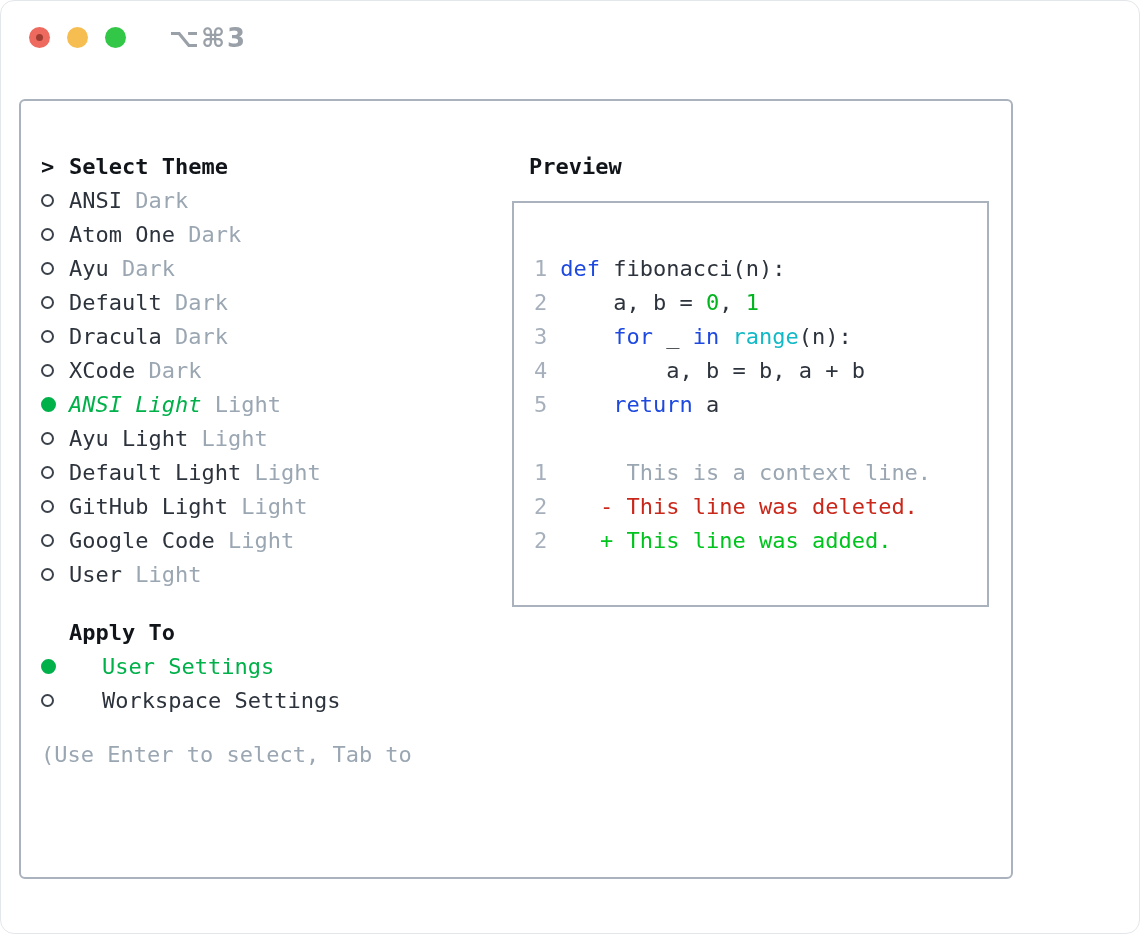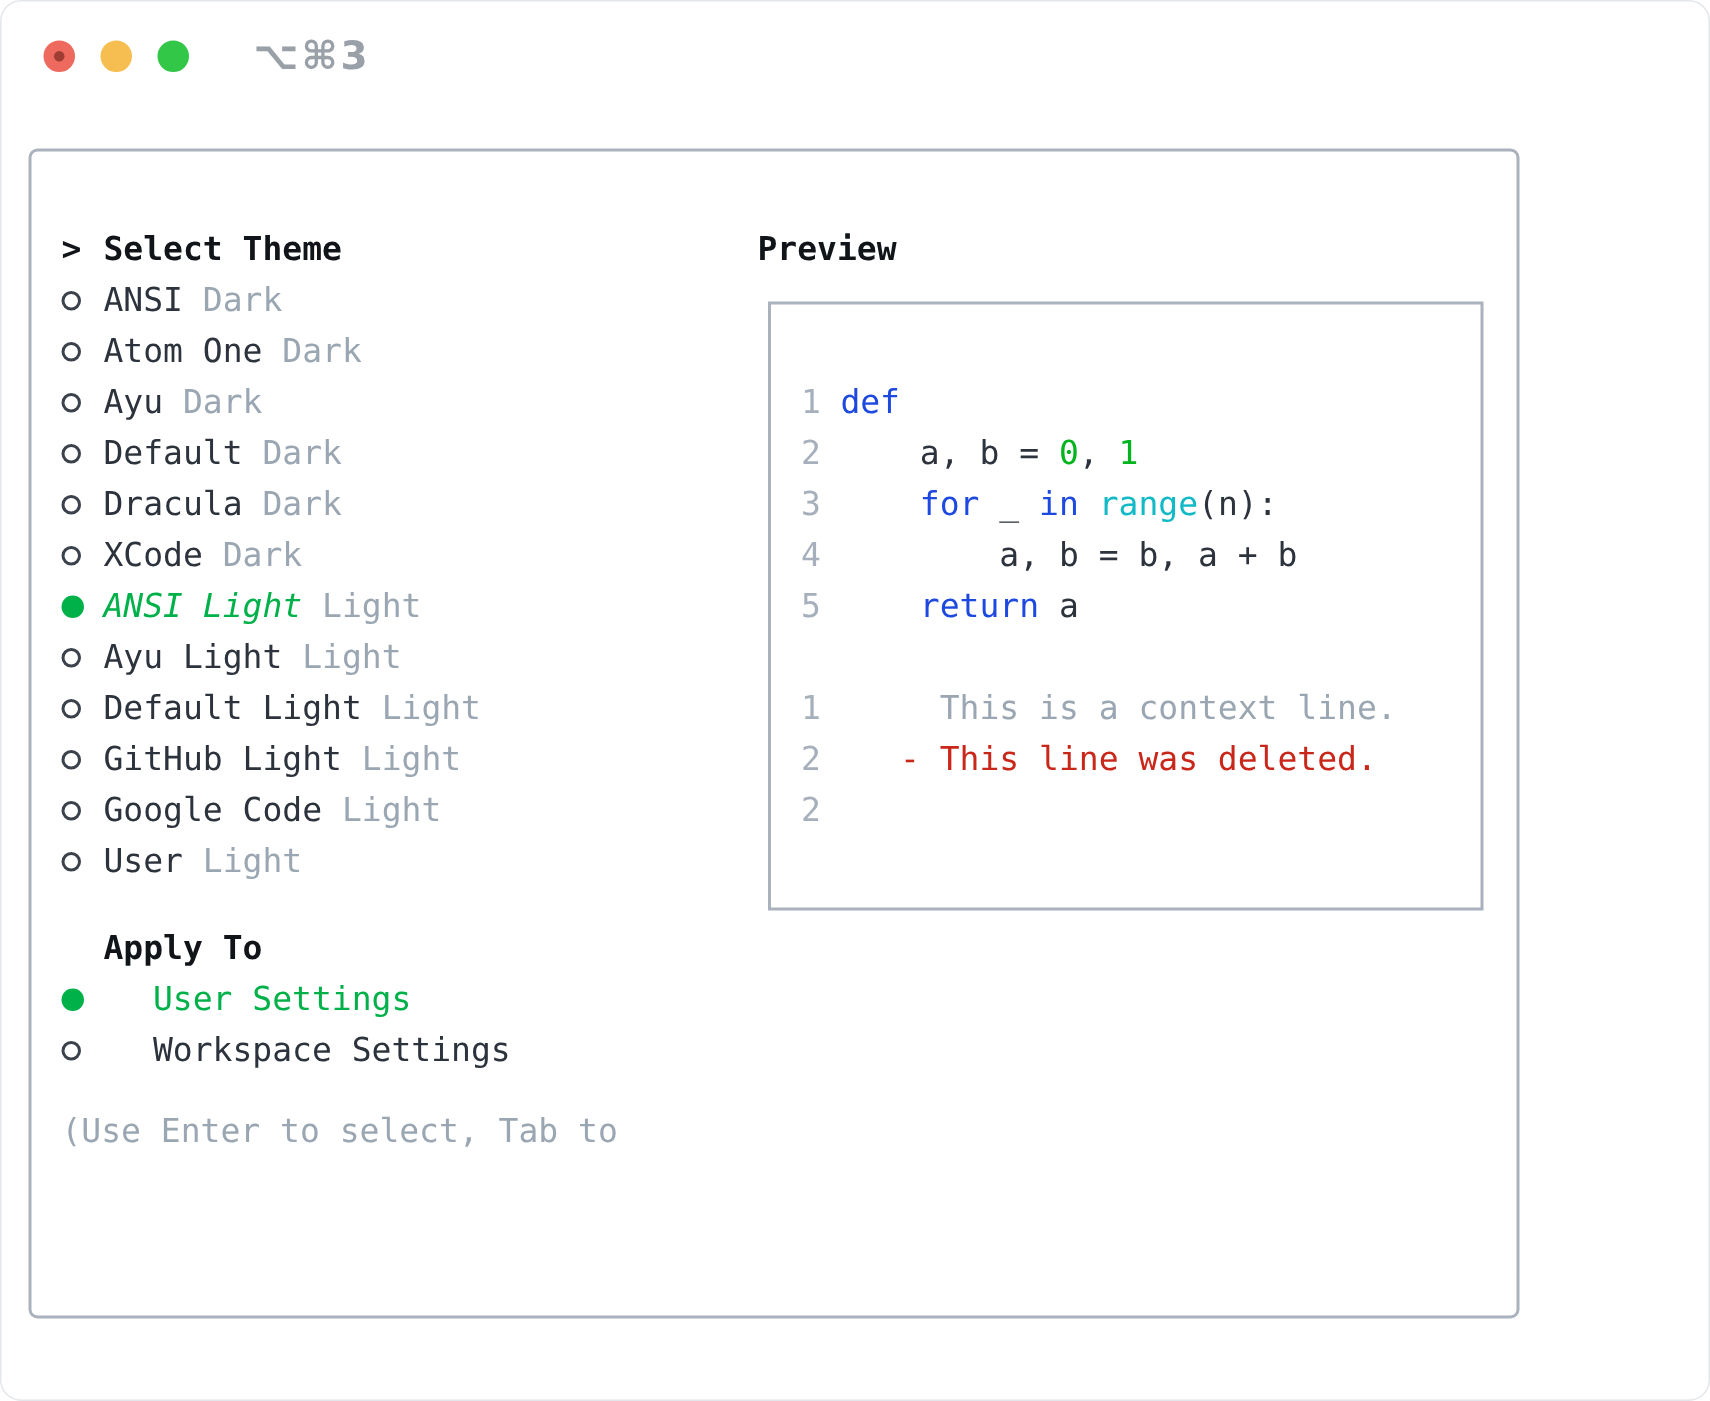--- a/index.html
+++ b/index.html
@@ -45,21 +45,21 @@
   .list-header{font-weight:700;color:var(--text-heading);}
   .t-name{color:var(--text-primary);}
   .theme-row.selected .t-name{color:var(--accent-green);font-style:italic;}
   .t-variant{color:var(--text-muted);}
   .apply-header{margin-top:24px;font-weight:700;color:var(--text-heading);}
   .apply-row .t-name{color:var(--text-primary);margin-left:33px;}
   .apply-row.selected .t-name{color:var(--accent-green);}
   .hint{margin-top:20px;color:var(--text-muted);}
 
   
-  .preview-header{font-weight:700;color:var(--text-heading);}
+  .preview-header{font-weight:700;color:var(--text-heading);margin-left:24px;}
   .preview-box{margin-top:18px;margin-left:7px;width:477px;height:406px;
                border:2px solid var(--border);box-sizing:border-box;
                padding:48px 0 0 20px;overflow:hidden;}
   .crow{height:34px;display:flex;align-items:center;font-size:22px;white-space:pre;}
   .lineno{display:inline-block;color:var(--line-number);min-width:13px;
           margin-right:13px;flex:none;}
   .tok-plain{color:var(--text-primary);}
   .tok-kw{color:var(--keyword-blue);}
   .tok-bi{color:var(--builtin-cyan);}
   .tok-num{color:var(--code-green);}
@@ -115,26 +115,26 @@
         </div>
 
       <div class="hint">
         <div class="row">(Use Enter to select, Tab to</div>
       </div>
     </div>
 
     <div class="col-right">
       <div class="row preview-header">Preview</div>
       <div class="preview-box" id="preview-box">
-          <div class="crow"><span class="lineno">1</span><span class="tok-kw">def</span></div>
+          <div class="crow"><span class="lineno">1</span><span class="tok-kw">def</span><span class="tok-plain"> fibonacci(n):</span></div>
           <div class="crow"><span class="lineno">2</span><span class="tok-plain">    a, b = </span><span class="tok-num">0</span><span class="tok-plain">, </span><span class="tok-num">1</span></div>
           <div class="crow"><span class="lineno">3</span><span class="tok-plain">    </span><span class="tok-kw">for</span><span class="tok-plain"> _ </span><span class="tok-kw">in</span><span class="tok-plain"> </span><span class="tok-bi">range</span><span class="tok-plain">(n):</span></div>
           <div class="crow"><span class="lineno">4</span><span class="tok-plain">        a, b = b, a + b</span></div>
           <div class="crow"><span class="lineno">5</span><span class="tok-plain">    </span><span class="tok-kw">return</span><span class="tok-plain"> a</span></div>
           <div class="crow"></div>
           <div class="crow"><span class="lineno">1</span><span class="tok-ctx">     This is a context line.</span></div>
           <div class="crow"><span class="lineno">2</span><span class="tok-del">   - This line was deleted.</span></div>
-          <div class="crow"><span class="lineno">2</span></div>
+          <div class="crow"><span class="lineno">2</span><span class="tok-add">   + This line was added.</span></div>
         </div>
     </div>
 
   </div>
 </div>
 
 </body></html>

